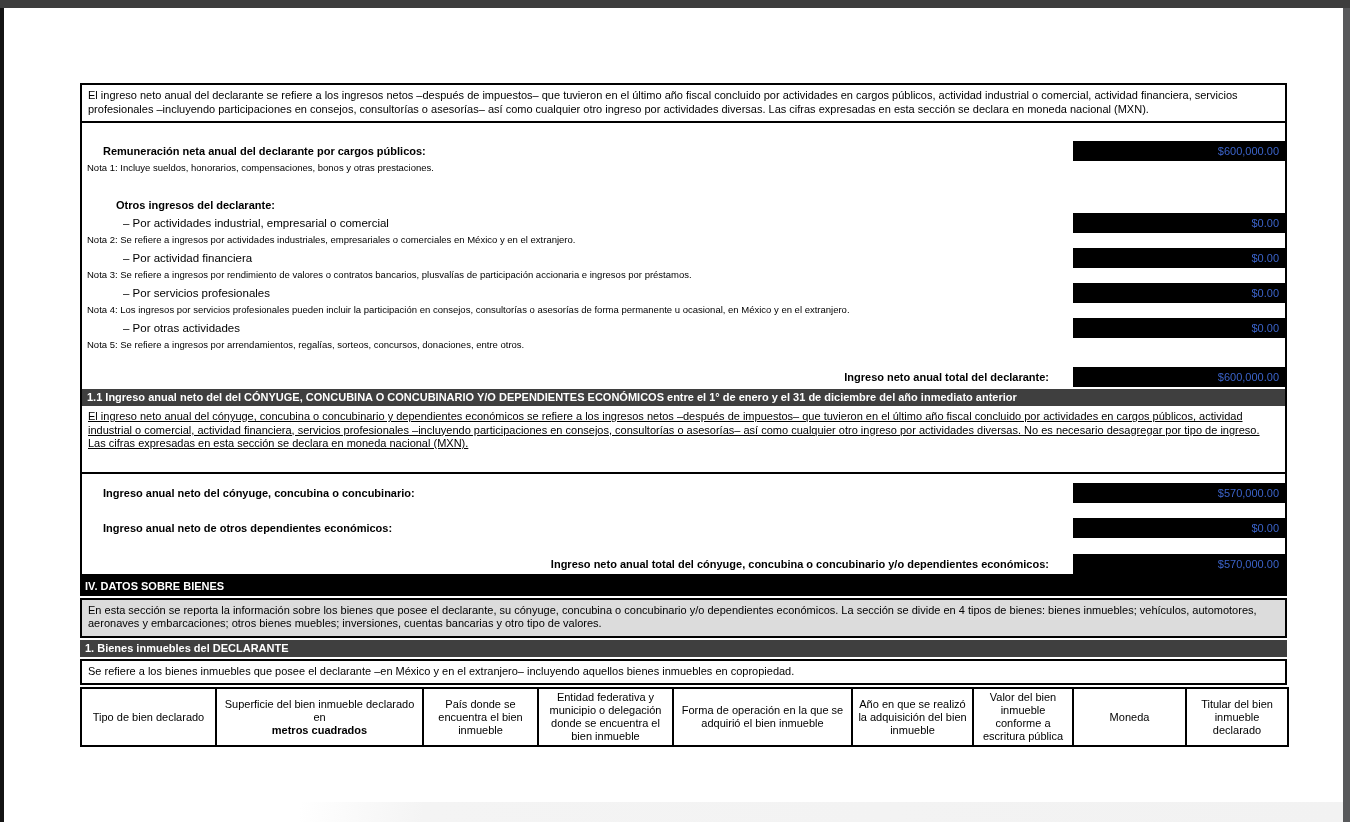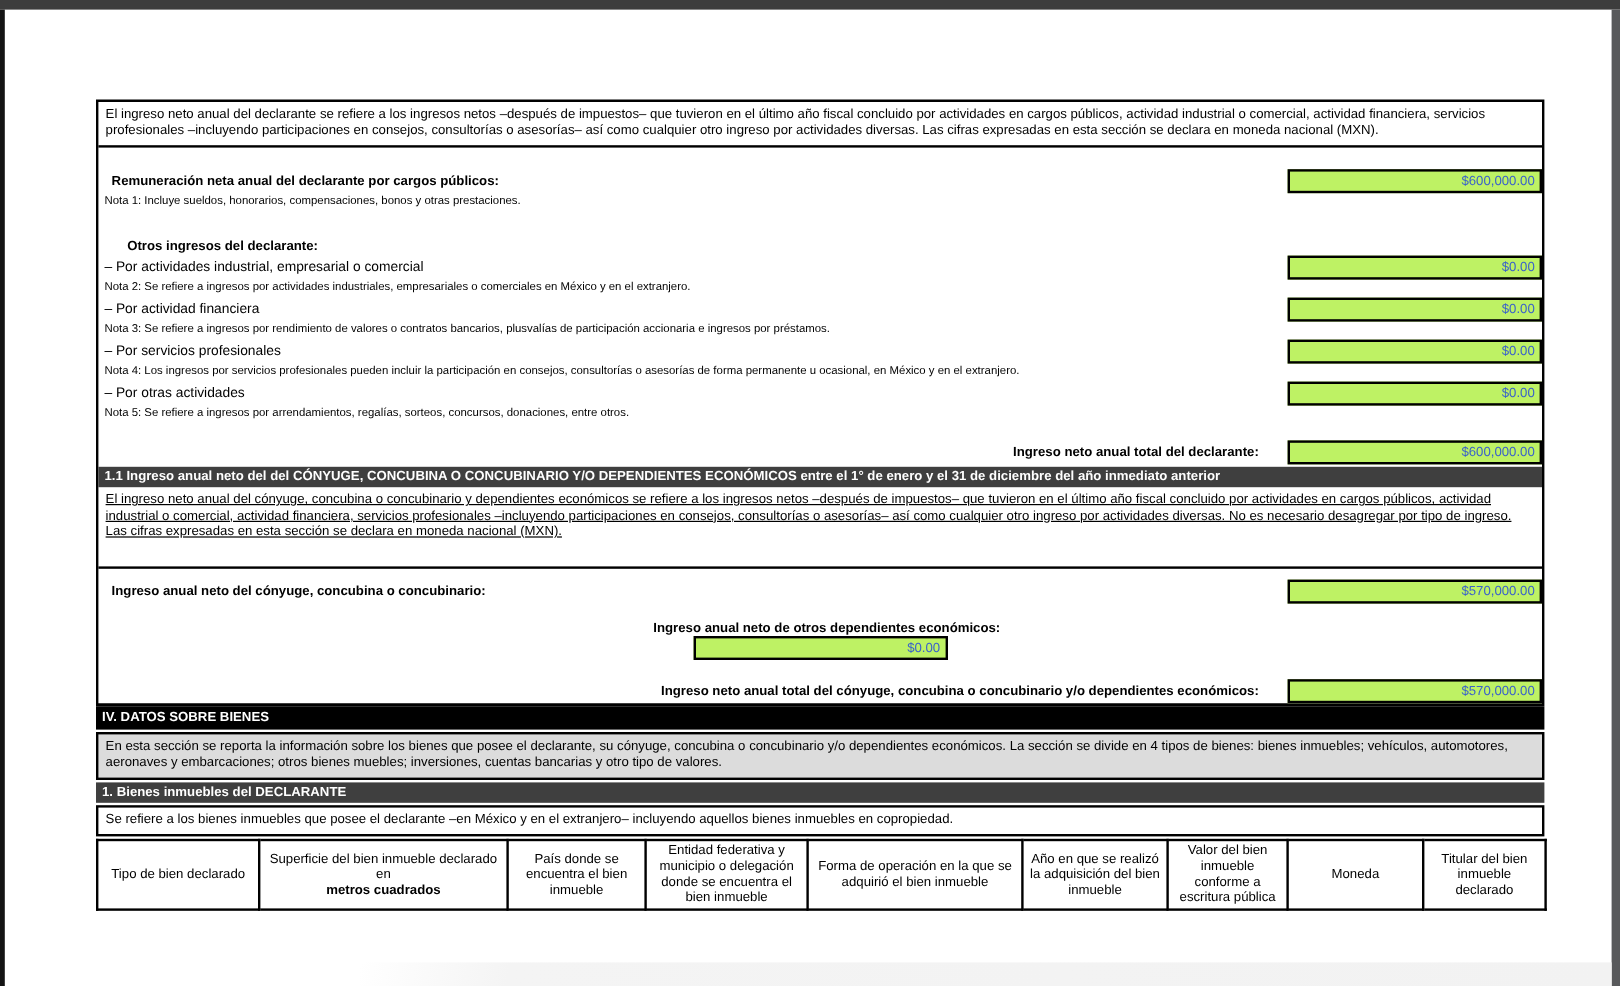--- a/index.html
+++ b/index.html
@@ -19,37 +19,37 @@
     background:linear-gradient(100deg, rgba(244,244,244,0) 0%, #f4f4f4 12%, #f2f2f2 100%);}
   
   .page{position:absolute;left:80px;top:83px;width:1207px;}
   .par{font-size:11px;line-height:13.5px;}
   .note{font-size:9.5px;line-height:12px;}
   .bold{font-weight:bold;}
   .sectionA{border:2px solid #000;border-bottom-width:3px;}
   .intro-box{border-bottom:2px solid #000;padding:4px 24px 5px 6px;}
   .row{display:flex;align-items:center;}
   .row .grow{flex:1;}
-  .lbl{font-size:11px;padding-left:11px;}
-  .item-lbl{font-size:11.5px;padding-left:5px;}
+  .lbl{font-size:11px;padding-left:21px;}
+  .item-lbl{font-size:11.5px;padding-left:5px;margin-left:36px;}
   .note-line{padding-left:5px;margin-top:1px;}
   .value-box{width:212px;min-width:212px;height:20px;border:2px solid #000;
     display:flex;align-items:center;justify-content:flex-end;
-    font-size:11px;color:var(--blue);padding:0 4px;background:#bef264;}
+    font-size:11px;color:var(--blue);padding:0 4px;background:#000000;}
   .total-lbl{font-size:11px;font-weight:bold;text-align:right;margin-right:24px;flex:1;}
   .bar-dark{background:var(--bar-dark);color:#fff;font-weight:bold;font-size:11px;
     padding:2px 5px;line-height:13px;}
   .bar-black{background:var(--bar-black);color:#fff;font-weight:bold;font-size:11px;
     padding:3px 5px;line-height:13px;}
   .par-box{border-bottom:2px solid #000;padding:4px 6px 21px 6px;text-decoration:underline;}
   .boxed{border:2px solid #000;padding:4px 6px 5px 6px;}
   .gray{background:var(--gray-bg);}
   
   .mt2{margin-top:2px;}.mt9{margin-top:9px;}
-  .mt14{margin-top:0;}.mt15{margin-top:15px;flex-direction:column;}.mt16{margin-top:16px;}
+  .mt14{margin-top:0;}.mt15{margin-top:15px;}.mt16{margin-top:16px;}
   .mt18{margin-top:18px;}.mt25{margin-top:25px;margin-left:13px;}
   
   table.bienes{border-collapse:collapse;width:100%;table-layout:fixed;margin-top:2px;}
   table.bienes th{border:2px solid #000;font-weight:normal;font-size:11px;line-height:13px;
     text-align:center;vertical-align:middle;padding:2px 3px;height:54px;background:#fff;}
 </style>
 </head>
 <body>
 
 <div class="frame-top"></div>

